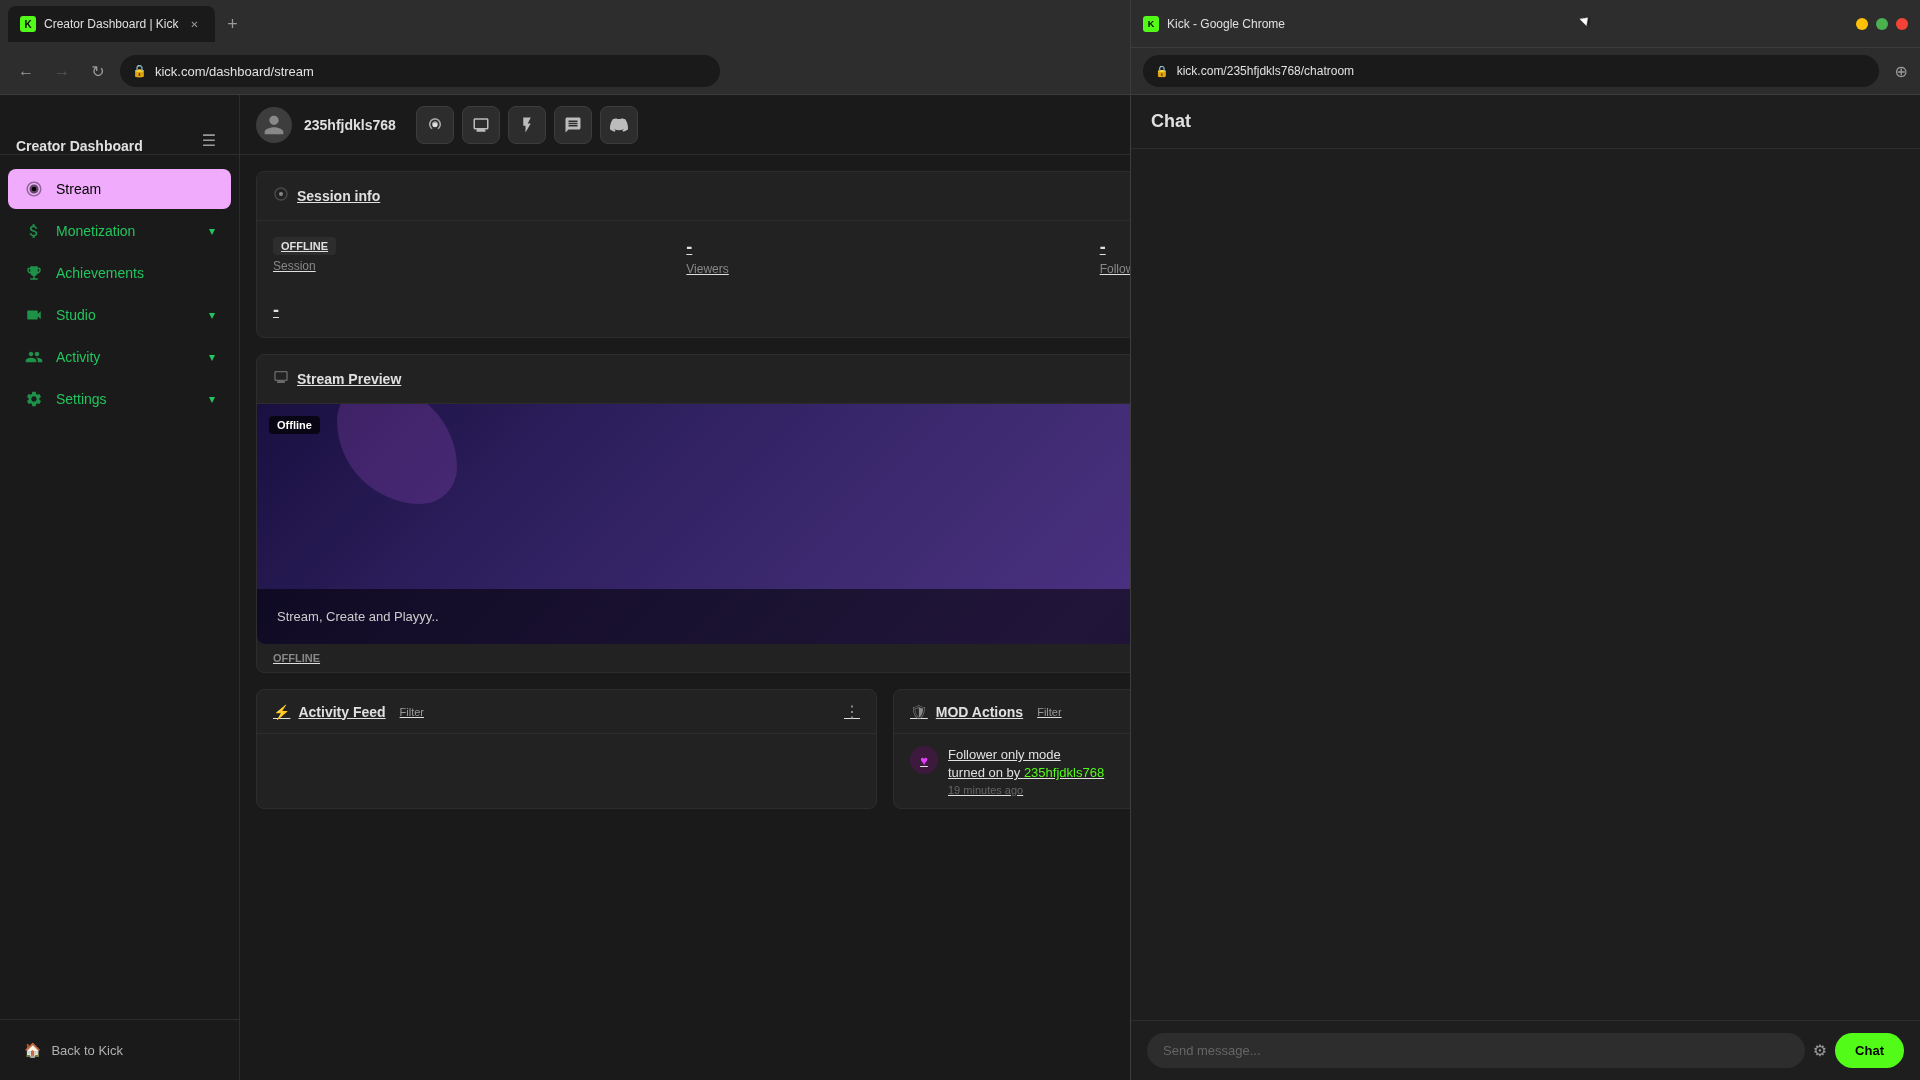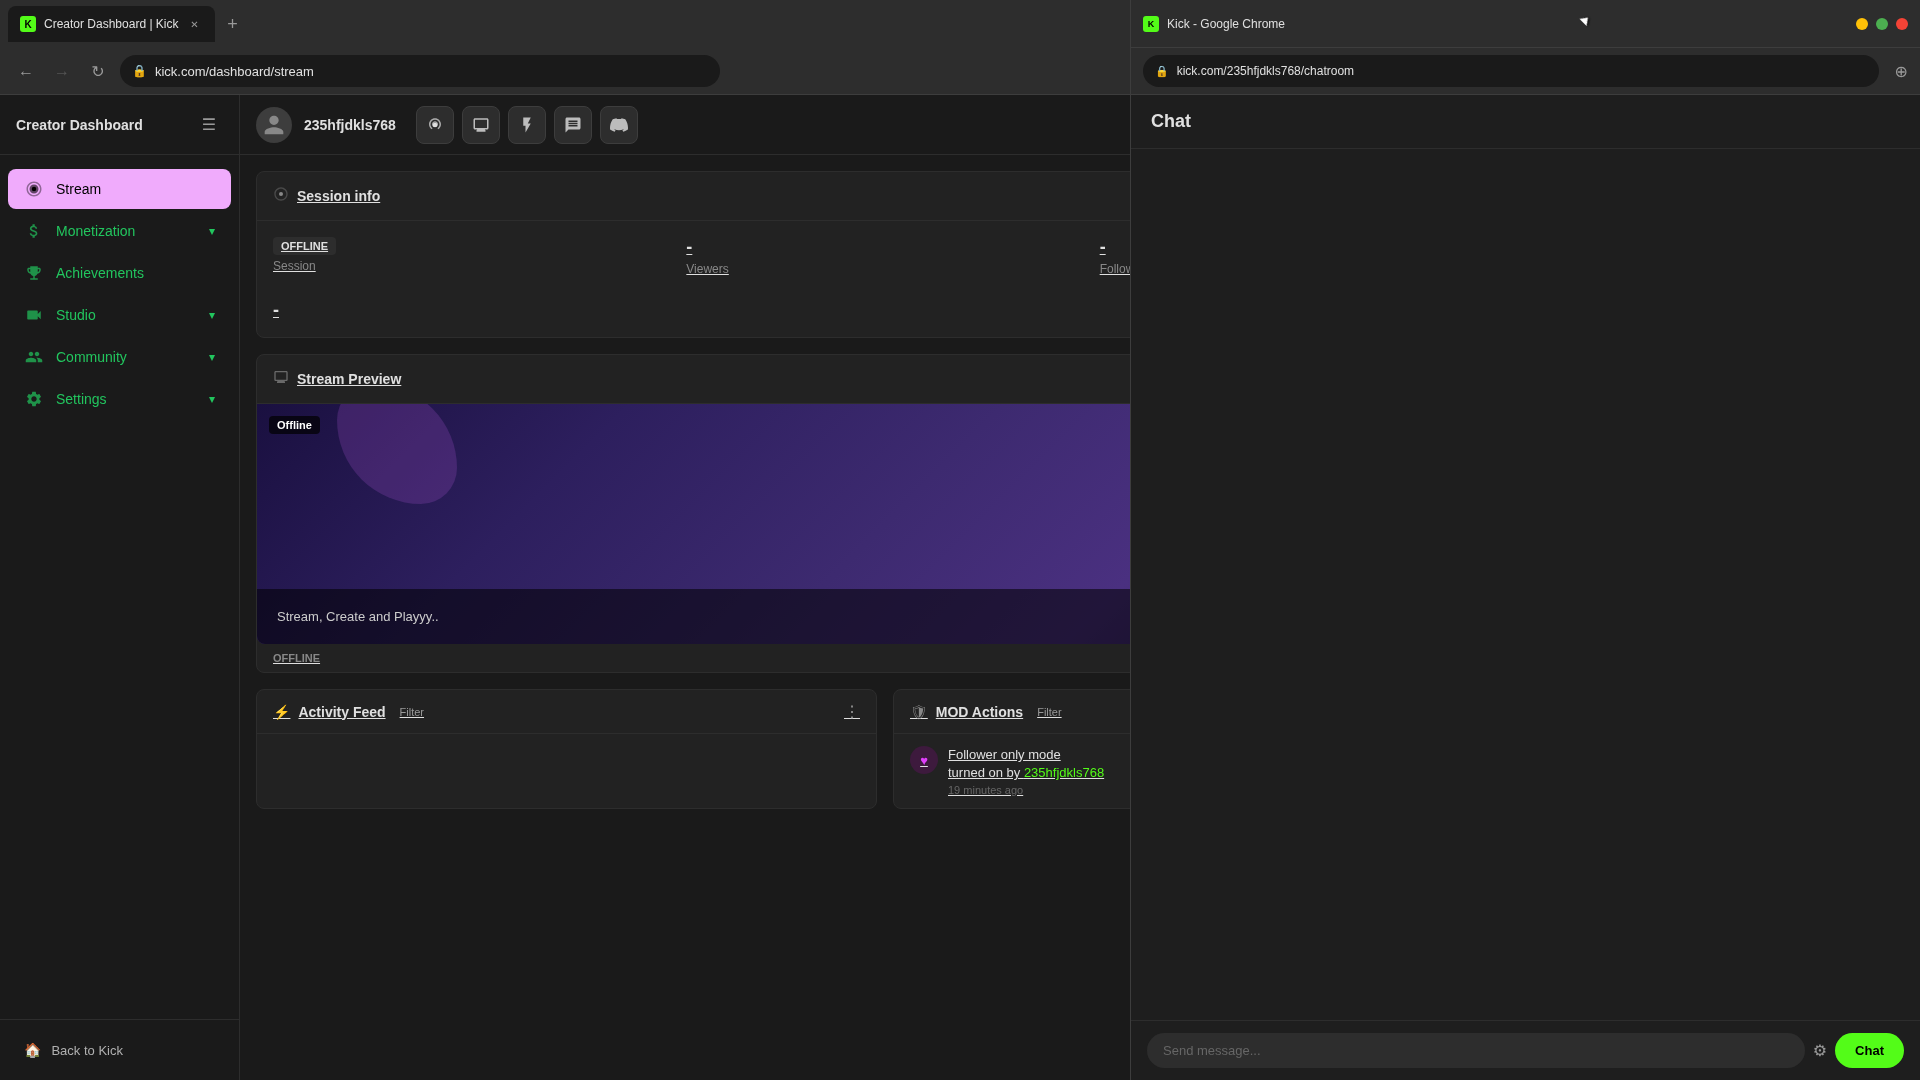--- a/index.html
+++ b/index.html
@@ -143,21 +143,21 @@
       width: 240px;
       background: #1a1a1a;
       border-right: 1px solid #2d2d2d;
       display: flex;
       flex-direction: column;
       flex-shrink: 0;
     }
     .sidebar-header {
       height: 60px;
       display: flex;
-      align-items: center;
+      align-items: flex-end;
       justify-content: space-between;
       padding: 0 16px;
       border-bottom: 1px solid #2d2d2d;
     }
     .sidebar-title {
       font-size: 14px;
       font-weight: 600;
       color: #e0e0e0;
     }
     .sidebar-collapse-btn {
@@ -706,21 +706,21 @@
           <span>Studio</span>
           <span class="chevron">▾</span>
         </div>
 
         <div class="nav-item">
           <span class="icon">
             <svg width="18" height="18" viewBox="0 0 24 24" fill="currentColor" opacity="0.7">
                 <path d="M16 11c1.66 0 2.99-1.34 2.99-3S17.66 5 16 5c-1.66 0-3 1.34-3 3s1.34 3 3 3zm-8 0c1.66 0 2.99-1.34 2.99-3S9.66 5 8 5C6.34 5 5 6.34 5 8s1.34 3 3 3zm0 2c-2.33 0-7 1.17-7 3.5V19h14v-2.5c0-2.33-4.67-3.5-7-3.5zm8 0c-.29 0-.62.02-.97.05 1.16.84 1.97 1.97 1.97 3.45V19h6v-2.5c0-2.33-4.67-3.5-7-3.5z"></path>
               </svg>
           </span>
-          <span>Community</span>
+          <span>Activity</span>
           <span class="chevron">▾</span>
         </div>
 
         <div class="nav-item">
           <span class="icon">
             <svg width="18" height="18" viewBox="0 0 24 24" fill="currentColor" opacity="0.7">
                 <path d="M19.14,12.94c0.04-0.3,0.06-0.61,0.06-0.94c0-0.32-0.02-0.64-0.07-0.94l2.03-1.58c0.18-0.14,0.23-0.41,0.12-0.61 l-1.92-3.32c-0.12-0.22-0.37-0.29-0.59-0.22l-2.39,0.96c-0.5-0.38-1.03-0.7-1.62-0.94L14.4,2.81c-0.04-0.24-0.24-0.41-0.48-0.41 h-3.84c-0.24,0-0.43,0.17-0.47,0.41L9.25,5.35C8.66,5.59,8.12,5.92,7.63,6.29L5.24,5.33c-0.22-0.08-0.47,0-0.59,0.22L2.74,8.87 C2.62,9.08,2.66,9.34,2.86,9.48l2.03,1.58C4.84,11.36,4.8,11.69,4.8,12s0.02,0.64,0.07,0.94l-2.03,1.58 c-0.18,0.14-0.23,0.41-0.12,0.61l1.92,3.32c0.12,0.22,0.37,0.29,0.59,0.22l2.39-0.96c0.5,0.38,1.03,0.7,1.62,0.94l0.36,2.54 c0.05,0.24,0.24,0.41,0.48,0.41h3.84c0.24,0,0.44-0.17,0.47-0.41l0.36-2.54c0.59-0.24,1.13-0.56,1.62-0.94l2.39,0.96 c0.22,0.08,0.47,0,0.59-0.22l1.92-3.32c0.12-0.22,0.07-0.47-0.12-0.61L19.14,12.94z M12,15.6c-1.98,0-3.6-1.62-3.6-3.6 s1.62-3.6,3.6-3.6s3.6,1.62,3.6,3.6S13.98,15.6,12,15.6z"></path>
               </svg>
           </span>
           <span>Settings</span>

